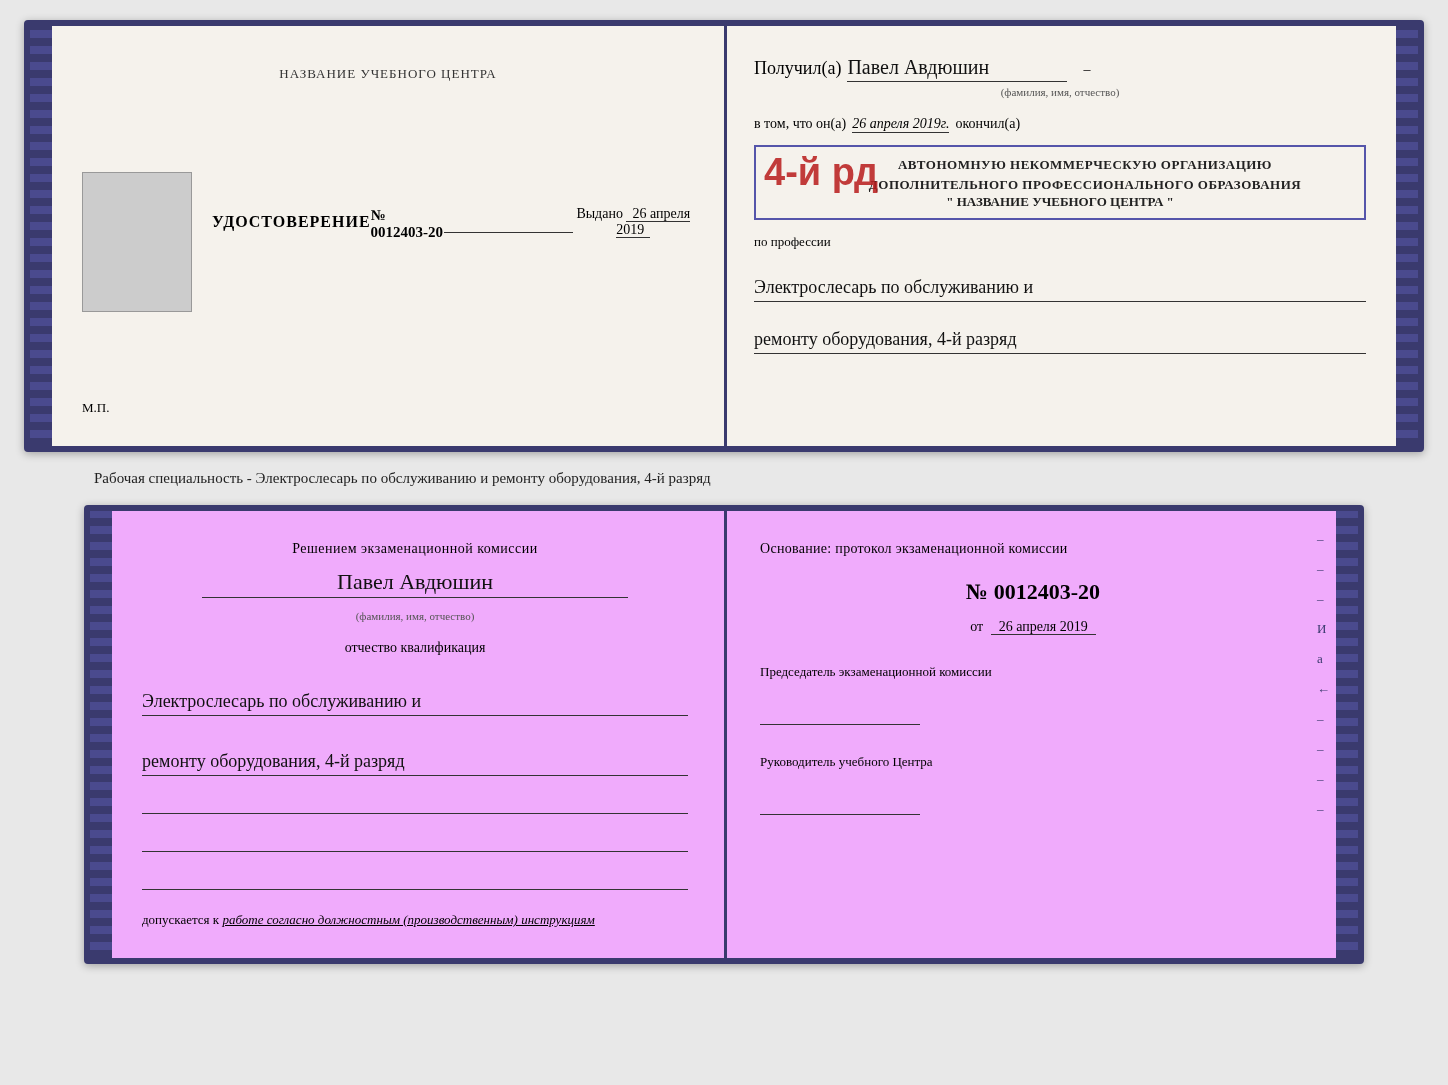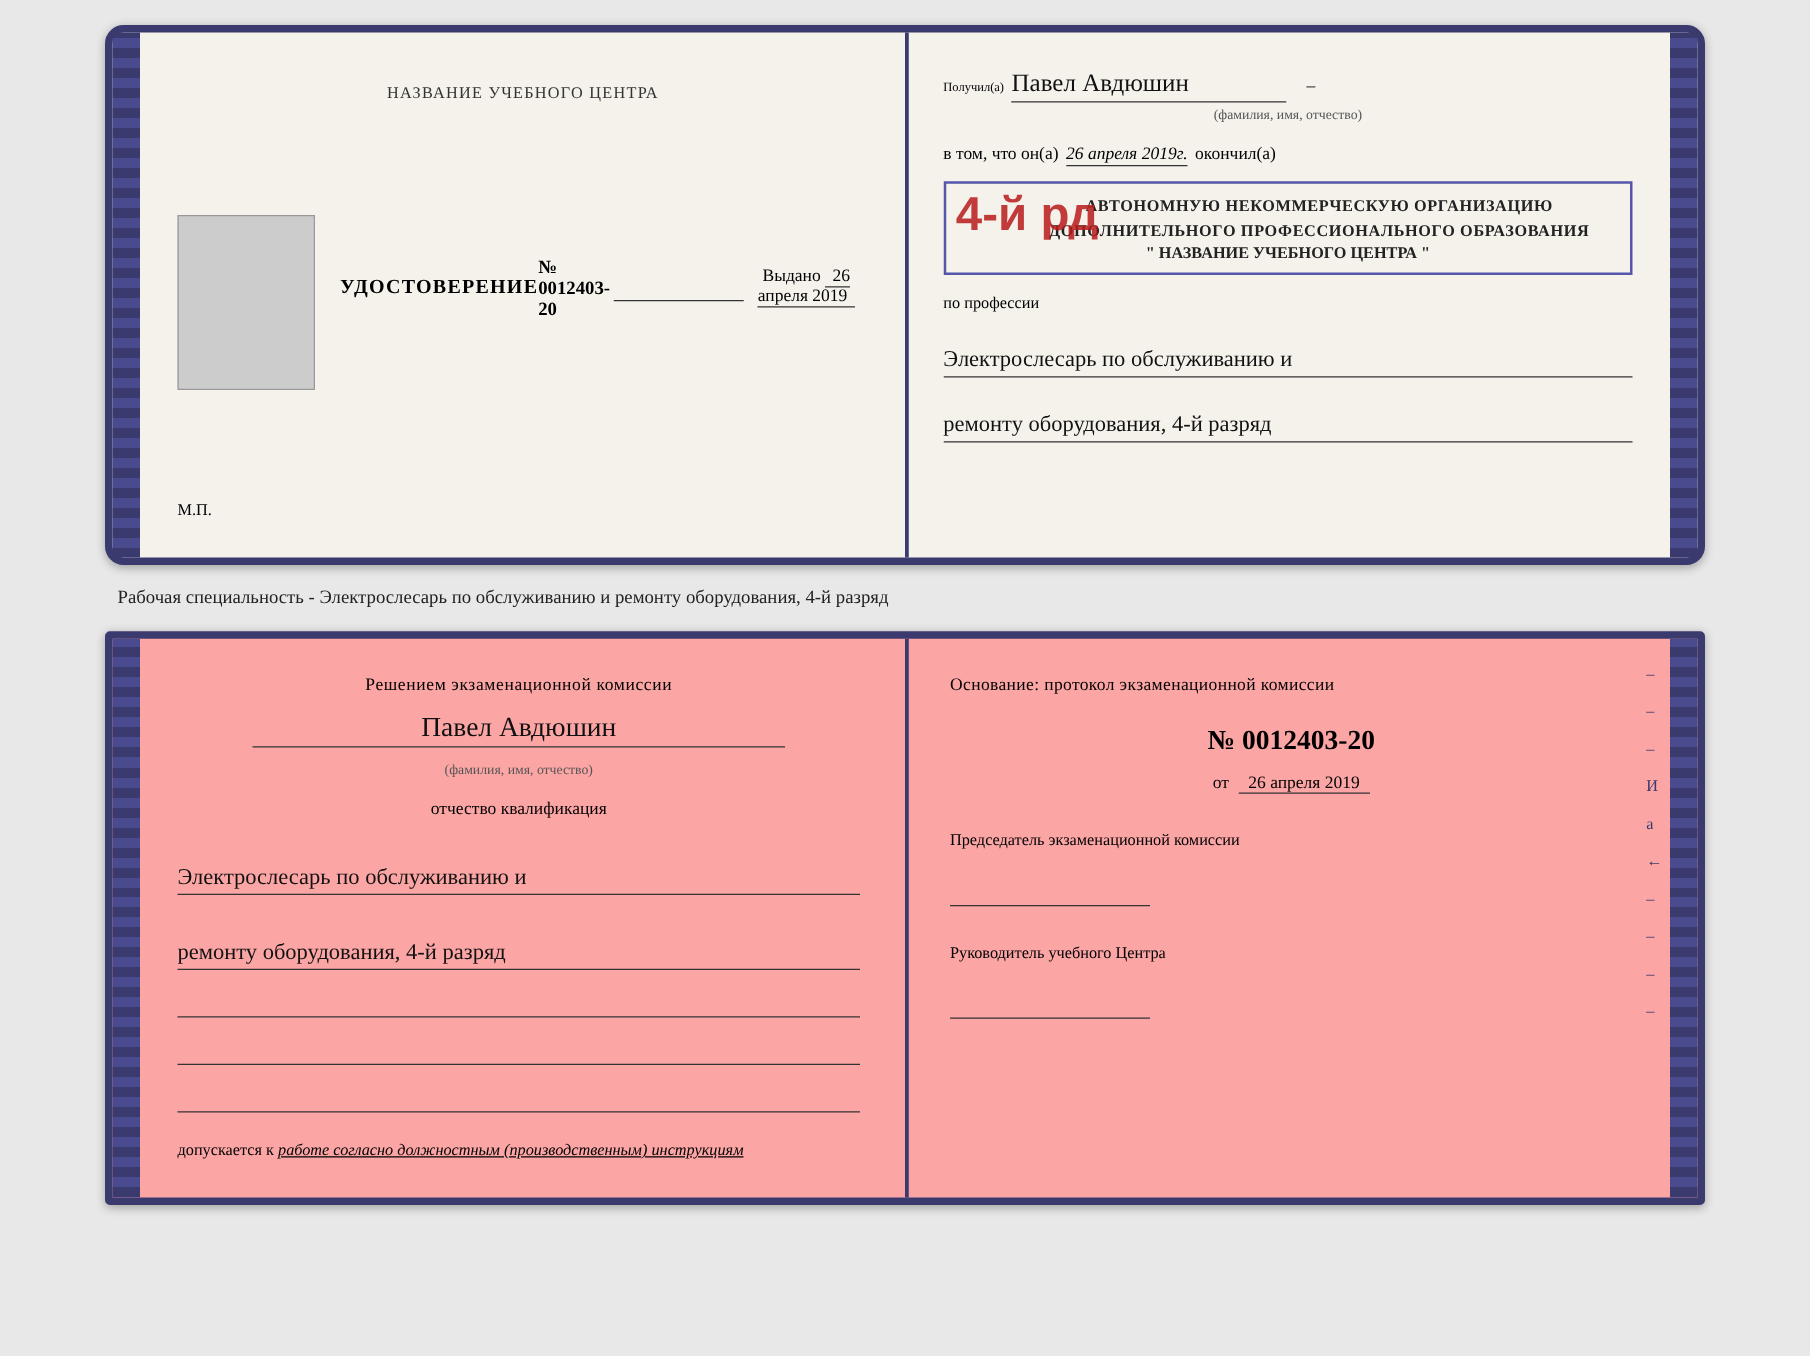--- a/index.html
+++ b/index.html
@@ -11,24 +11,24 @@
       display: flex;
       flex-direction: column;
       align-items: center;
       padding: 20px;
       gap: 18px;
     }
 
     
     .book-top {
       display: flex;
-      width: 1280px;
+      width: 1400px;
       background: #f5f2ec;
       border: 6px solid #3a3a6e;
-      border-radius: 15px;
+      border-radius: 4px;
       position: relative;
       box-shadow: 0 2px 8px rgba(0,0,0,0.3);
     }
 
     
     .book-top::after {
       content: '';
       position: absolute;
       left: 50%;
       top: 0; bottom: 0;
@@ -140,21 +140,21 @@
 
     .poluchil-line {
       display: flex;
       align-items: baseline;
       gap: 6px;
       margin-bottom: 4px;
       flex-wrap: wrap;
     }
 
     .poluchil-label {
-      font-size: 10px;
+      font-size: 18px;
       white-space: nowrap;
     }
 
     .handwritten-name {
       font-family: 'Segoe Script', 'Brush Script MT', cursive;
       font-size: 20px;
       color: #111;
       border-bottom: 1px solid #333;
       min-width: 220px;
       padding-bottom: 2px;
@@ -243,21 +243,21 @@
       width: 1280px;
       font-size: 15px;
       color: #222;
       padding: 0 10px;
     }
 
     
     .book-bottom {
       display: flex;
       width: 1280px;
-      background: #fca5a5;
+      background: #f0abfc;
       border: 6px solid #3a3a6e;
       border-radius: 4px;
       position: relative;
       box-shadow: 0 2px 8px rgba(0,0,0,0.3);
     }
 
     .book-bottom::after {
       content: '';
       position: absolute;
       left: 50%;

